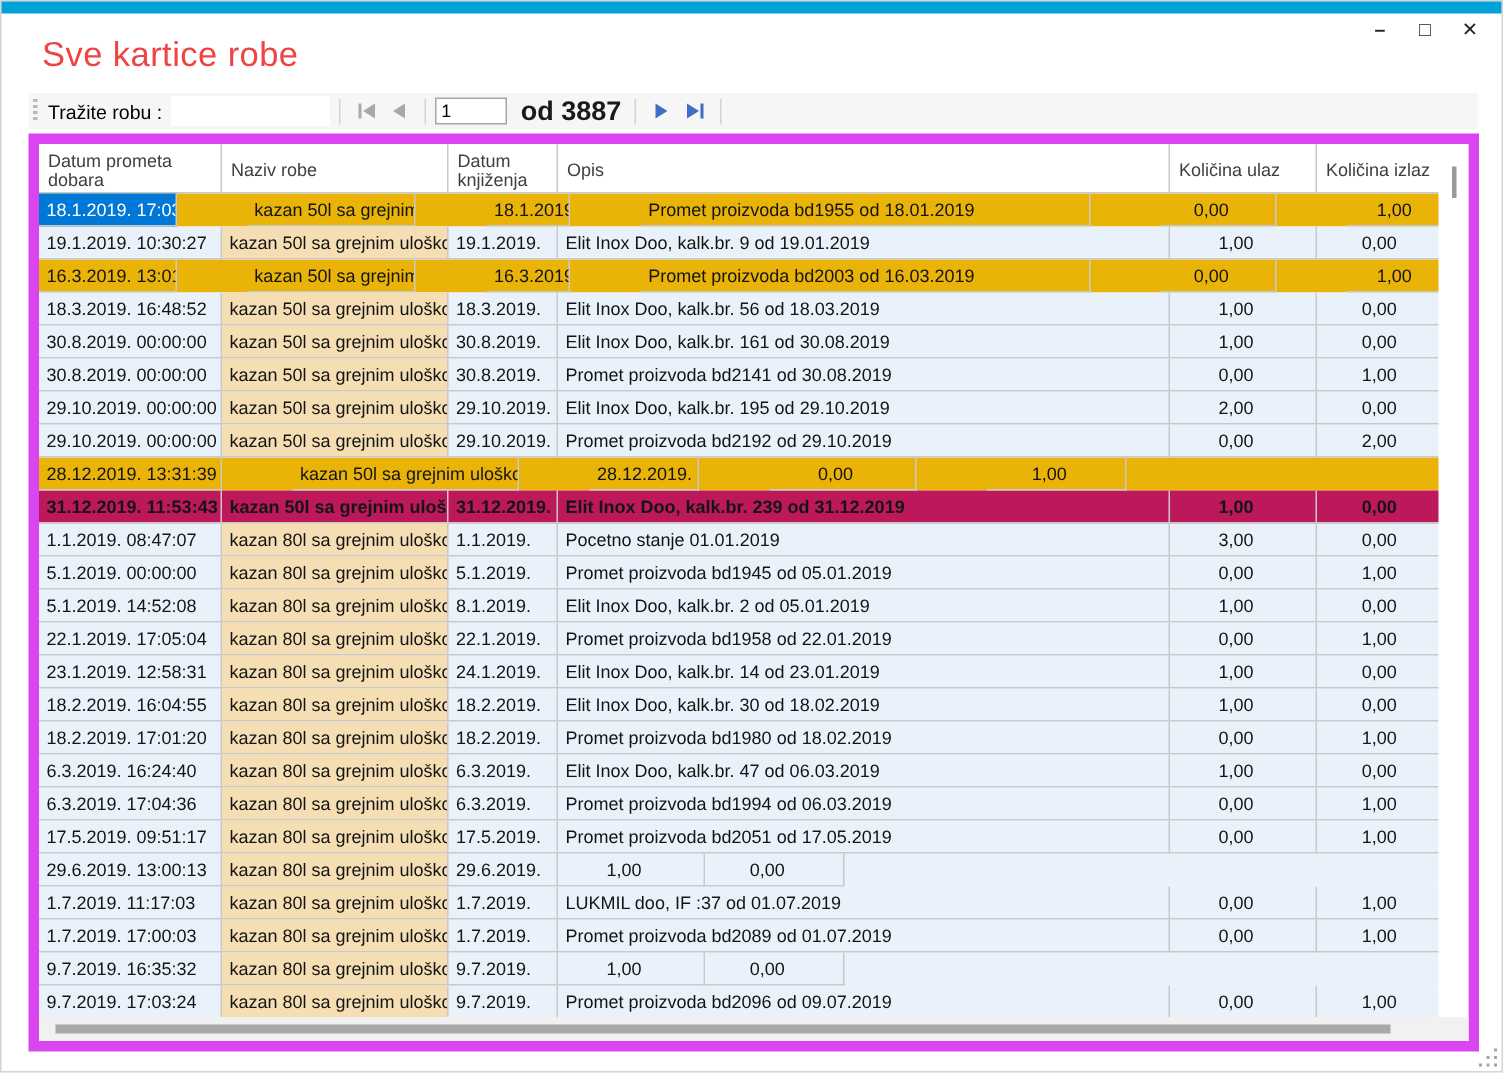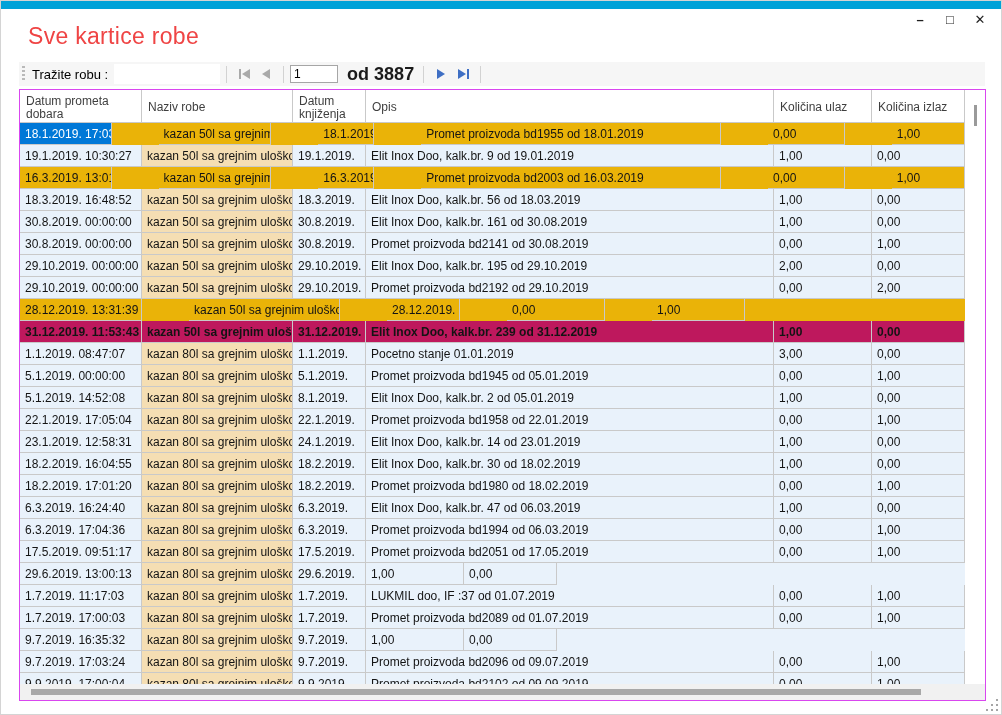--- a/index.html
+++ b/index.html
@@ -26,33 +26,33 @@
   .nav-btn { width:22px; height:20px; display:flex; align-items:center; justify-content:center; gap:1px; }
   .tri-l { width:0; height:0; border-top:5px solid transparent; border-bottom:5px solid transparent; border-right:8px solid #a9a9a9; }
   .tri-r { width:0; height:0; border-top:5px solid transparent; border-bottom:5px solid transparent; border-left:8px solid #3f6fc4; }
   .vbar-g { width:2px; height:10px; background:#a9a9a9; }
   .vbar-b { width:2px; height:10px; background:#3f6fc4; }
   .tb-page { width:48px; height:18px; border:1px solid #a6a6a6; background:#fff;
     font-size:12px; font-family:inherit; padding:0 3px; outline:none; }
   .tb-count { font-size:18px; font-weight:700; color:#1a1a1a; margin-left:9px; margin-right:3px; }
   
   .grid { position:absolute; left:18px; top:88px; width:967px; height:612px;
-    border:1px solid #d946ef; background:#fff; overflow:hidden; }
+    border:7px solid #d946ef; background:#fff; overflow:hidden; }
   .ghead { display:flex; width:945px; height:33px; background:#fff; }
   .hcell { border-right:1px solid #c9c9c9; border-bottom:1px solid #c9c9c9;
     font-size:12px; color:#3f3f3f; padding:3px 4px 0 6px; line-height:13px;
     display:flex; align-items:center; overflow:hidden; }
   .row { display:flex; width:945px; height:22px; background:#e9f2fb; }
   .row.tan { background:#eab308;gap:47px; }
   .row.green { background:#be185d;font-weight:bold; }
   .row.clipped { height:11px; overflow:hidden; }
   .cell { border-right:1px solid #c9c9c9; border-bottom:1px solid #c9c9c9; height:22px;
     font-size:12px; padding:4px 4px 0 5px; white-space:nowrap; overflow:hidden; }
   .row:not(.tan):not(.green) .cell.c1 { background:#f5deb3; }
-  .cell.num { text-align:left; padding-right:14px; }
+  .cell.num { text-align:center; padding-right:14px; }
   .cell.selcell { background:#0078d7; color:#fff; }
   .c0 { width:122px; } .c1 { width:151px; } .c2 { width:73px; }
   .c3 { width:408px; } .c4 { width:98px; } .c5 { width:93px; }
   
   .vscroll { position:absolute; right:0; top:0; width:20px; height:610px; background:#fff; }
   .vthumb { position:absolute; left:9px; top:15px; width:3px; height:21px; background:#9a9a9a; }
   .hscroll { position:absolute; left:0; bottom:0; width:965px; height:16px; background:#f1f1f1; }
   .hthumb { position:absolute; left:11px; top:5px; width:890px; height:6px; background:#a8a8a8; }
   .resize-grip { position:absolute; right:3px; bottom:3px; width:12px; height:12px; }
   .resize-grip i { position:absolute; width:2px; height:2px; background:#a5a5a5;

